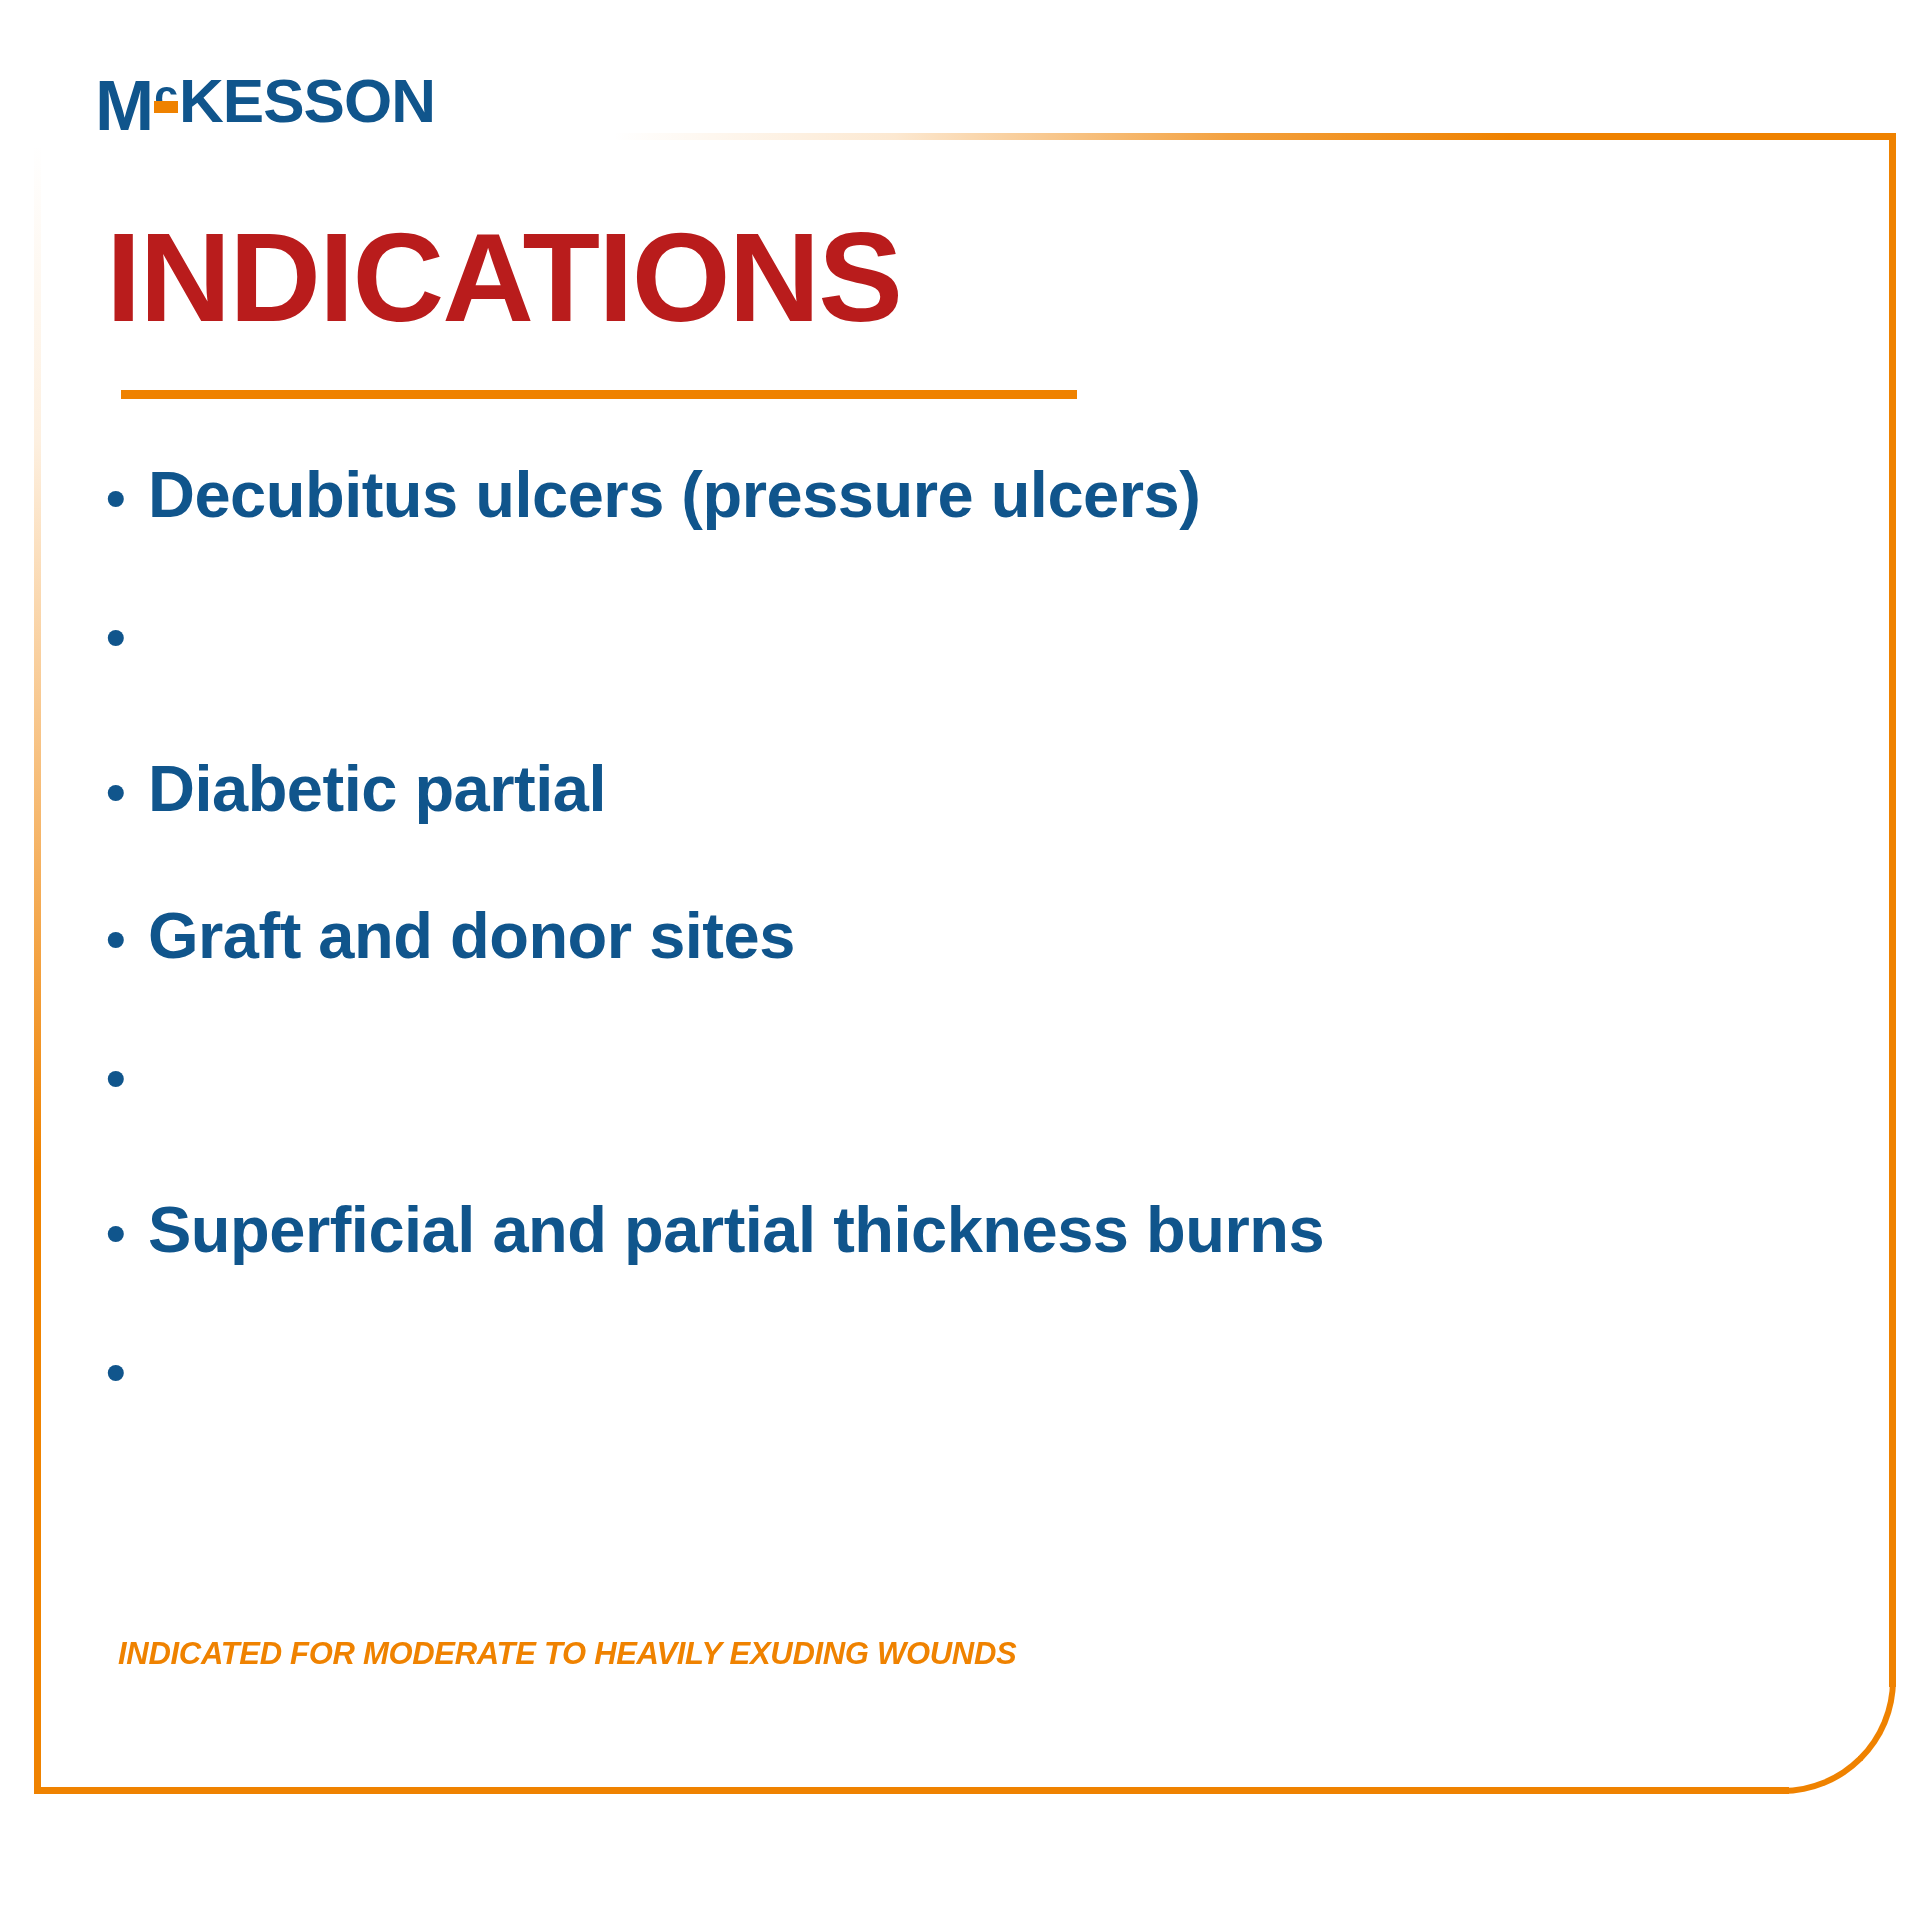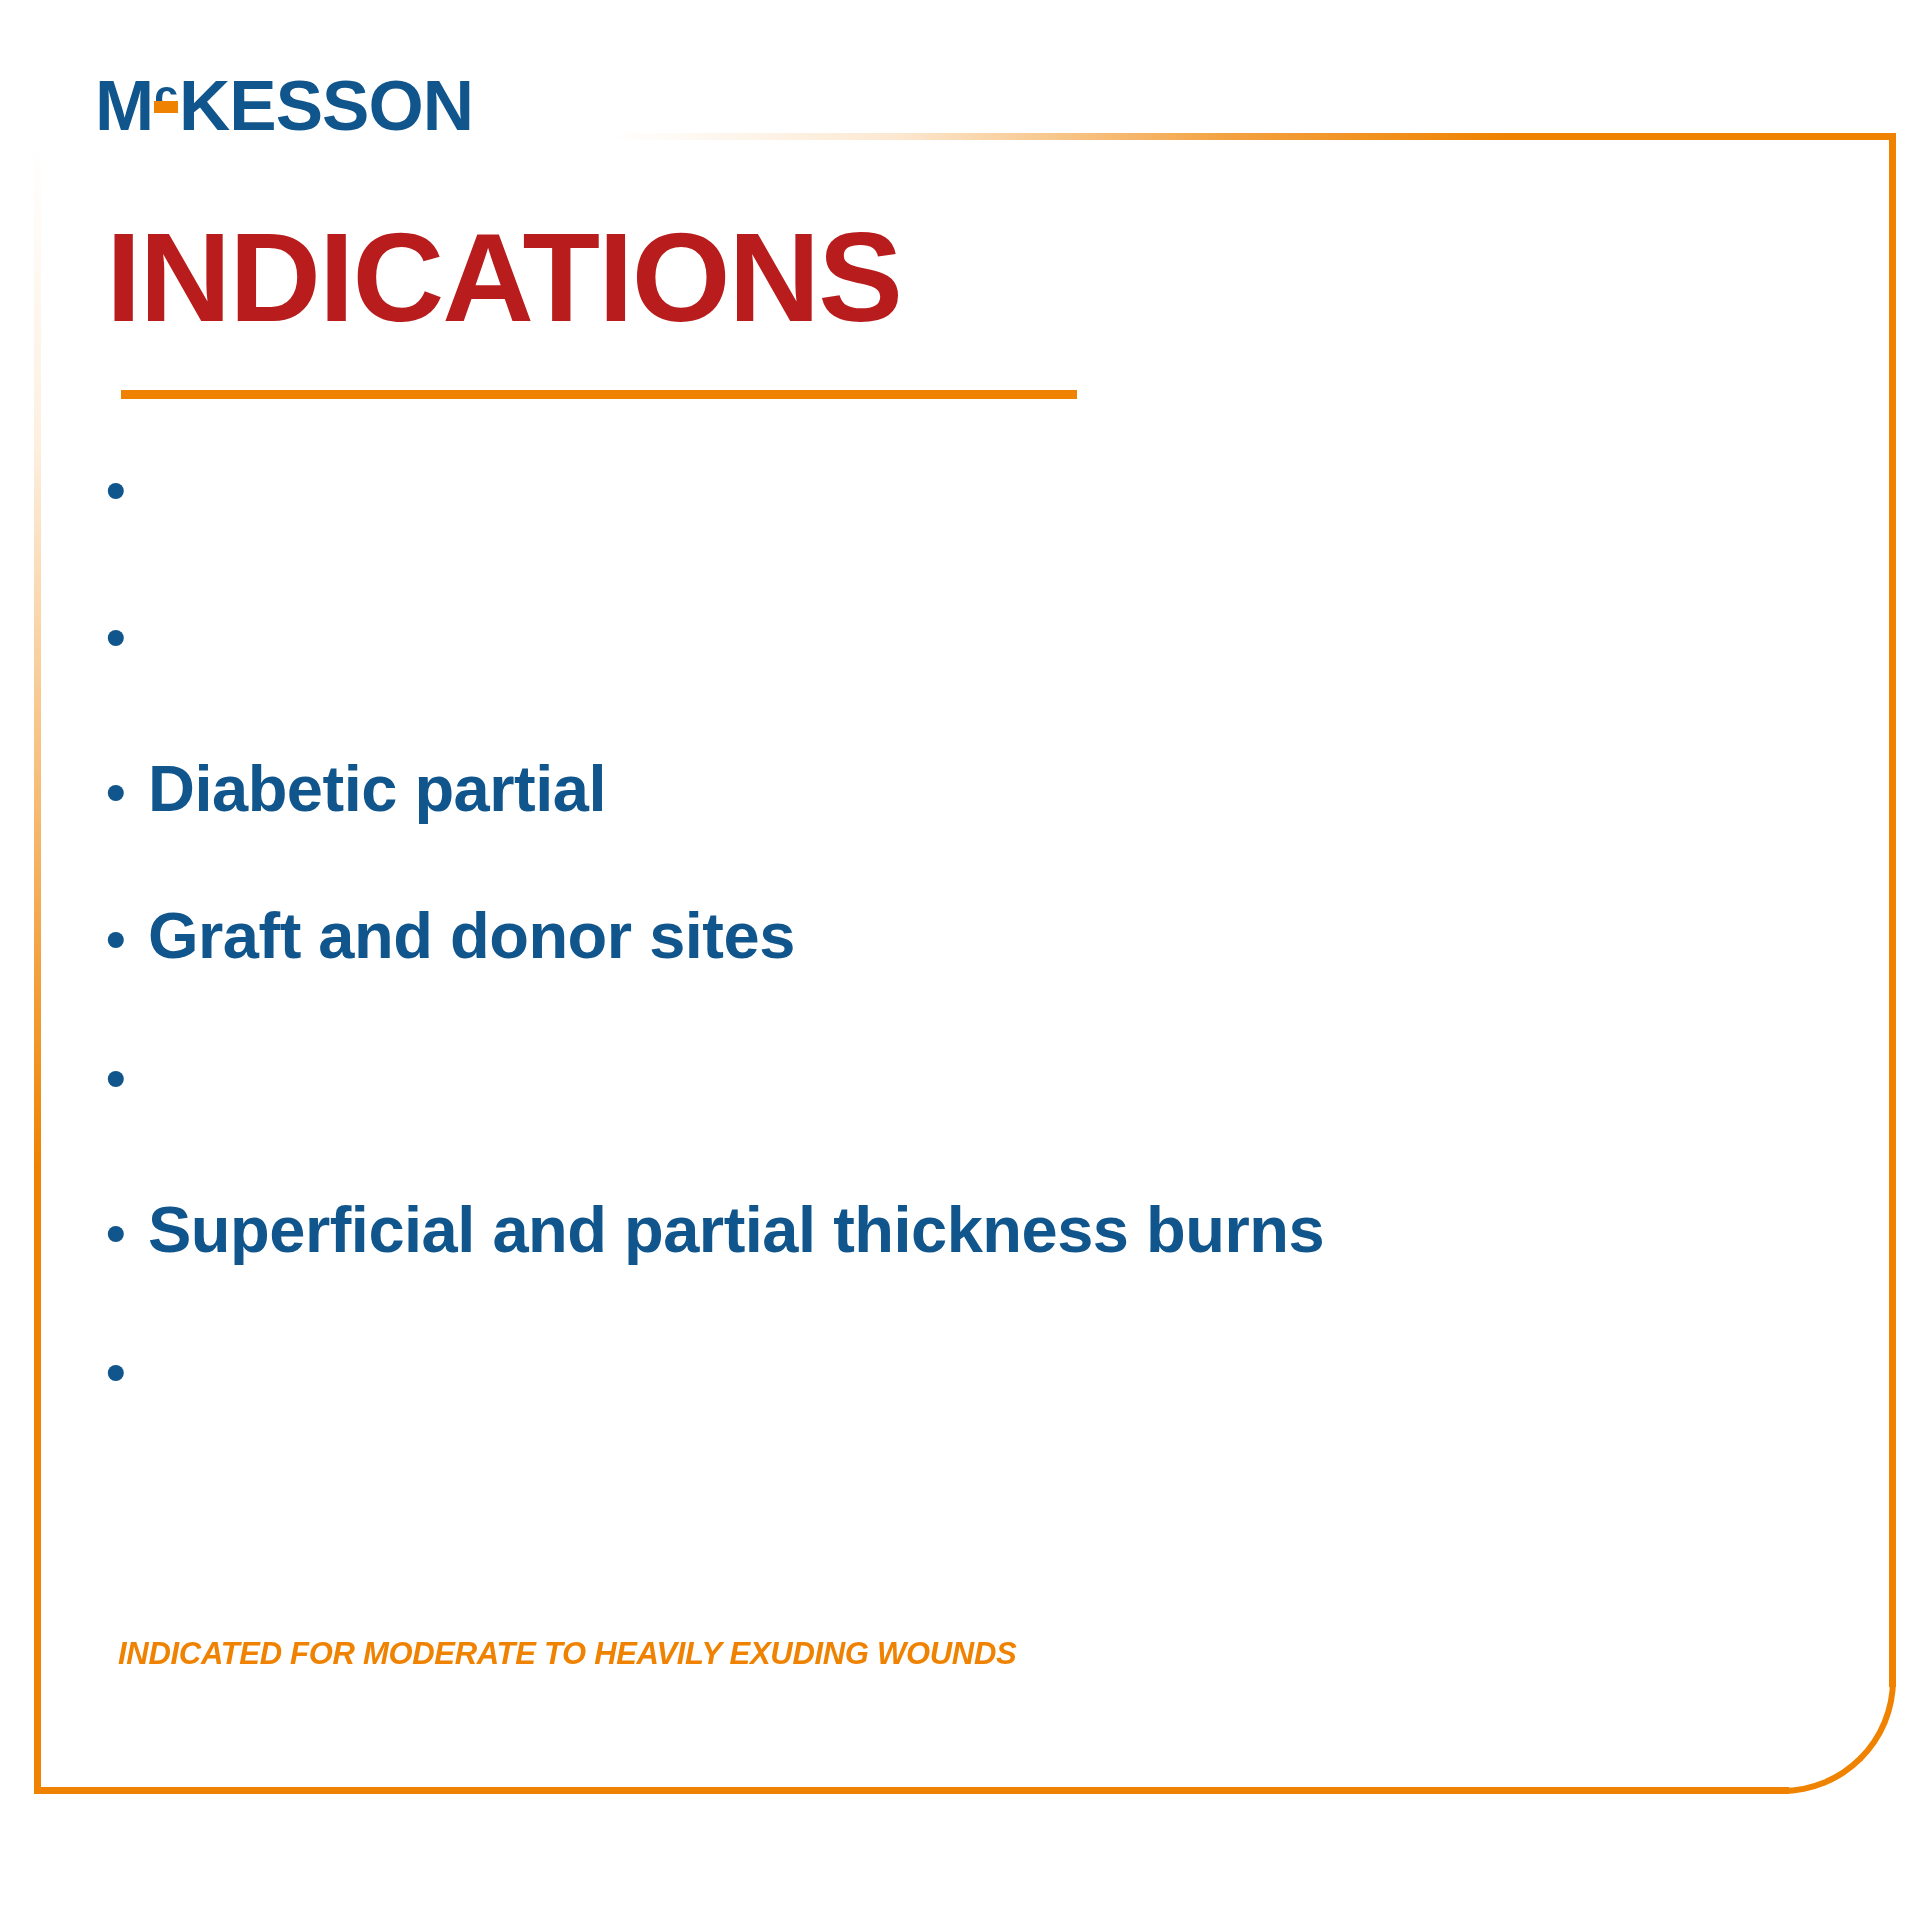--- a/index.html
+++ b/index.html
@@ -113,21 +113,21 @@
   .logo-c-underline {
     position: absolute;
     left: 0px;
     bottom: 3.9px;
     width: 100%;
     height: 11.6px;
     background: #ef8200;
   }
   .logo-rest {
     font-family: "Liberation Sans", sans-serif;
-    font-size: 71px;
+    font-size: 62px;
     font-weight: 700;
     letter-spacing: -1px;
   }
 
   
   .heading {
     position: absolute;
     left: 106px;
     top: 214px;
     font-family: "Liberation Sans", sans-serif;
@@ -214,20 +214,21 @@
     <span class="logo-rest">KESSON</span>
   </div>
 
   <div class="heading">INDICATIONS</div>
   <div class="heading-rule"></div>
 
   <div class="bullets">
 
     <div class="bullet-row">
       <span class="bullet-dot">•</span>
+      <span class="bullet-text">Decubitus ulcers (pressure ulcers)</span>
     </div>
 
     <div class="bullet-row">
       <span class="bullet-dot">•</span>
     </div>
 
     <div class="bullet-row">
       <span class="bullet-dot">•</span>
       <span class="bullet-text">Diabetic partial</span>
     </div>

